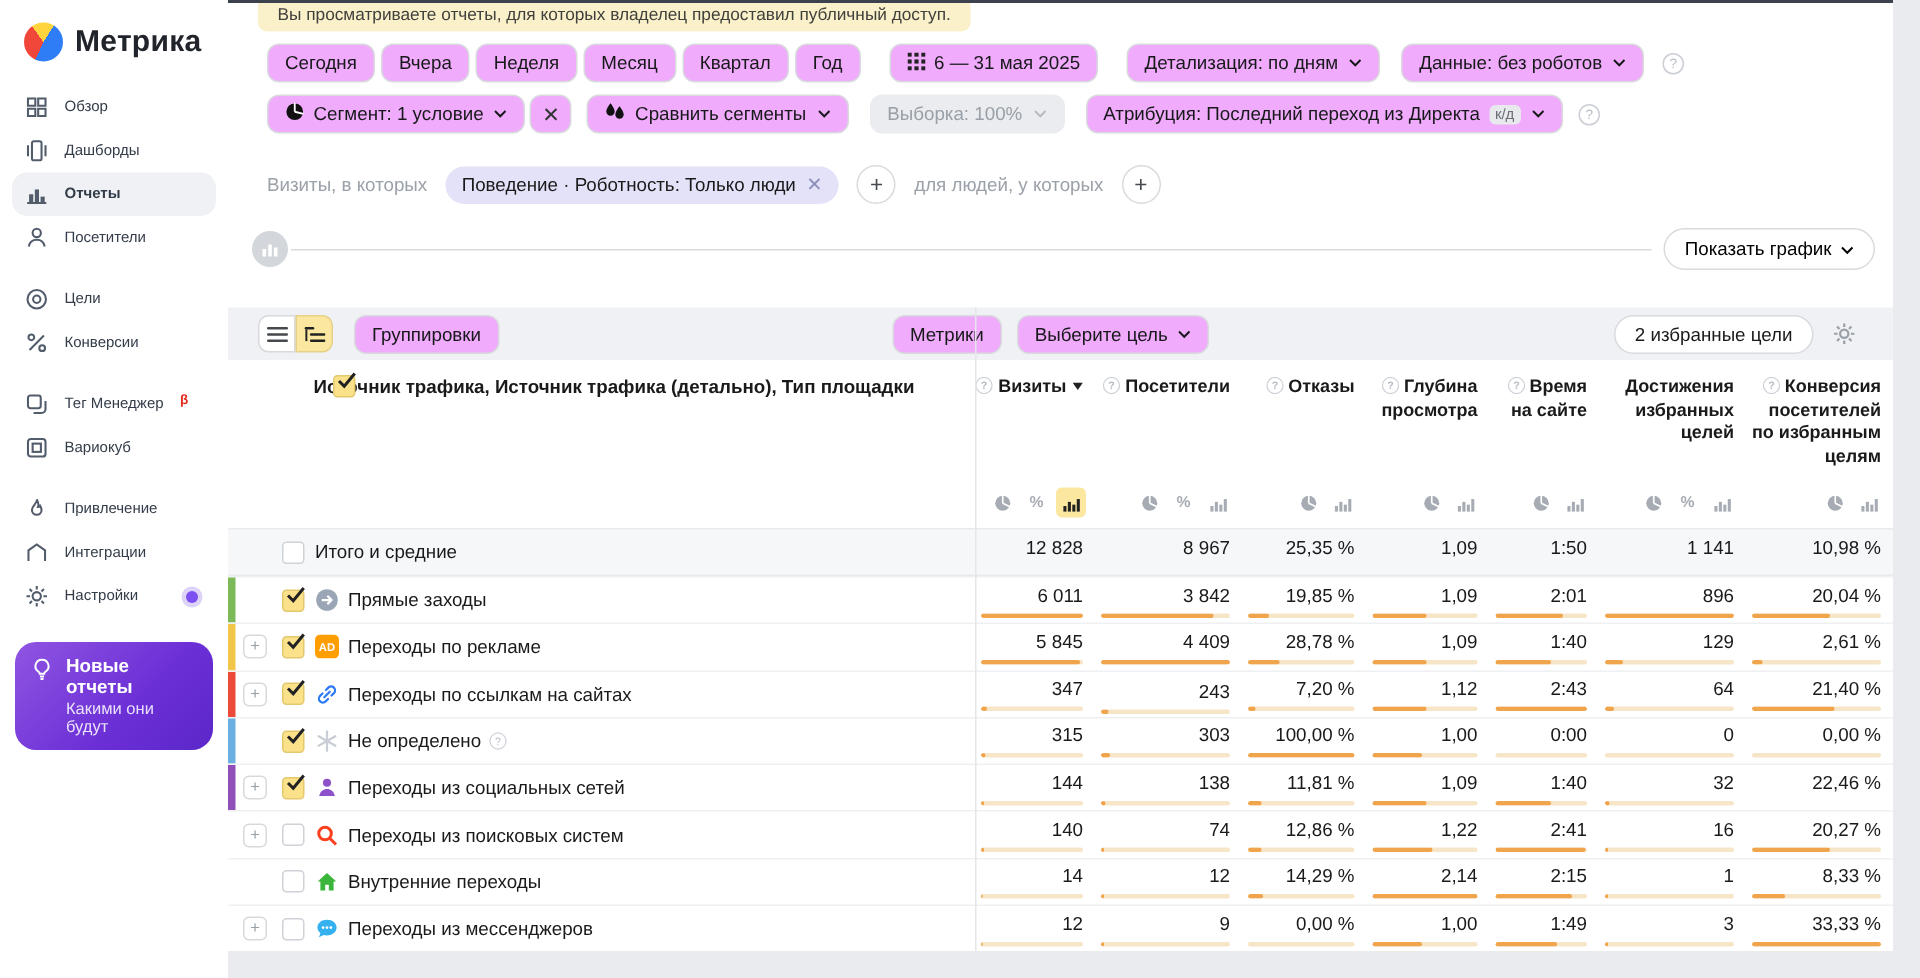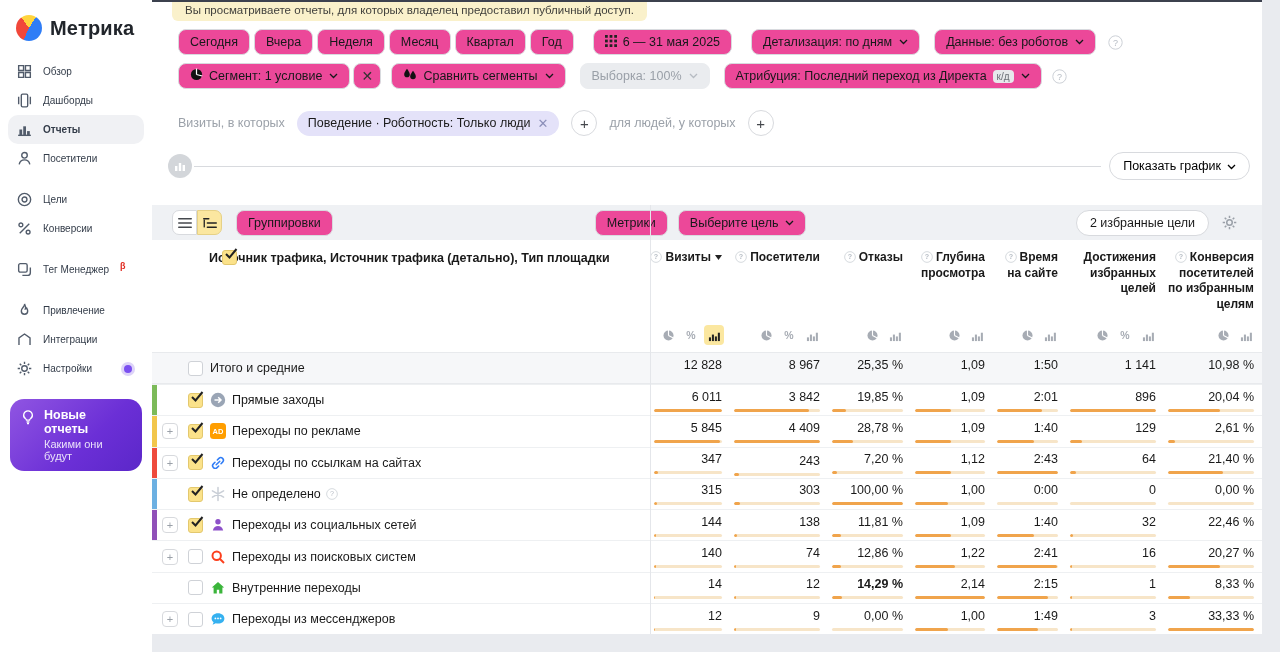--- a/index.html
+++ b/index.html
@@ -30,21 +30,21 @@
 
   
   .main { position:absolute; left:152px; top:0; width:1128px; height:652px; }
   .content-bg { position:absolute; left:0; top:0; width:1110px; height:634px; background:#fff; }
   .topstrip { position:absolute; left:0; top:0; width:1110px; height:2px; background:#3c414e; z-index:9; }
 
   .banner { position:absolute; left:20px; top:1px; height:20px; line-height:19px; padding:0 13px; background:#faf1cb; color:#40403c;
     font-size:11.5px; border-radius:0 0 6px 6px; white-space:nowrap; }
 
   .hrow { position:absolute; display:flex; align-items:center; }
-  .btn { height:26px; display:inline-flex; align-items:center; gap:6px; padding:0 11px; background:#ec4899; border:1px solid #d8dade;
+  .btn { height:26px; display:inline-flex; align-items:center; gap:6px; padding:0 11px; background:#f0abfc; border:1px solid #d8dade;
     border-radius:8px; font-size:12.5px; color:#17181a; cursor:pointer; white-space:nowrap; }
   .btn .chev { display:flex; margin-left:1px; }
   .btn-disabled { background:#eaecef; border-color:#eaecef; color:#9aa0a8; }
   .btn-disabled .chev { color:#b6bbc2; }
   .qmark { display:flex; margin-left:8px; }
 
   .row-quick { left:26px; top:29px; gap:4px; }
   .row-quick .gap-l { margin-left:15px; }
   .row-seg  { left:26px; top:63px; gap:10px; }
   .row-seg .xbtn { width:28px; justify-content:center; padding:0; margin-left:-7px; font-size:14px; color:#333; }
@@ -186,20 +186,29 @@
         <div class="nav-group">
           <div class="nav-item">
             <span class="nav-ic">
               <svg viewBox="0 0 16 16">
                 <rect x="2.5" y="2.5" width="8" height="8" rx="1.5"></rect>
                 <path d="M13.5 6v5a2.5 2.5 0 0 1-2.5 2.5H6"></path>
               </svg>
             </span>
             <span class="nav-label">Тег Менеджер</span>
             <span class="nav-badge">β</span>
+          </div>
+          <div class="nav-item">
+            <span class="nav-ic">
+              <svg viewBox="0 0 16 16">
+                <rect x="2.5" y="2.5" width="11" height="11" rx="1.8"></rect>
+                <rect x="5.4" y="5.4" width="5.2" height="5.2"></rect>
+              </svg>
+            </span>
+            <span class="nav-label">Вариокуб</span>
           </div>
         </div>
         <div class="nav-group">
           <div class="nav-item">
             <span class="nav-ic">
               <svg viewBox="0 0 16 16">
                 <path d="M8 1.8c.8 2.2-3 3.8-3 6.7a3 3 0 0 0 6 0c0-1.1-.5-2-.9-2.7-.5.6-.9.8-1.3.8.8-1.6-.2-3.6-.8-4.8z"></path>
               </svg>
             </span>
             <span class="nav-label">Привлечение</span>
@@ -1013,21 +1022,21 @@
               <span class="tbar">
                 <i style="width: 2%;"></i>
               </span>
             </div>
             <div class="tcell" style="width: 98px;">
               <span class="tval">12</span>
               <span class="tbar">
                 <i style="width: 2%;"></i>
               </span>
             </div>
-            <div class="tcell" style="width: 83px; font-weight: bold;">
+            <div class="tcell" style="width: 83px;">
               <span class="tval">14,29 %</span>
               <span class="tbar">
                 <i style="width: 14%;"></i>
               </span>
             </div>
             <div class="tcell" style="width: 82px;">
               <span class="tval">2,14</span>
               <span class="tbar">
                 <i style="width: 100%;"></i>
               </span>

